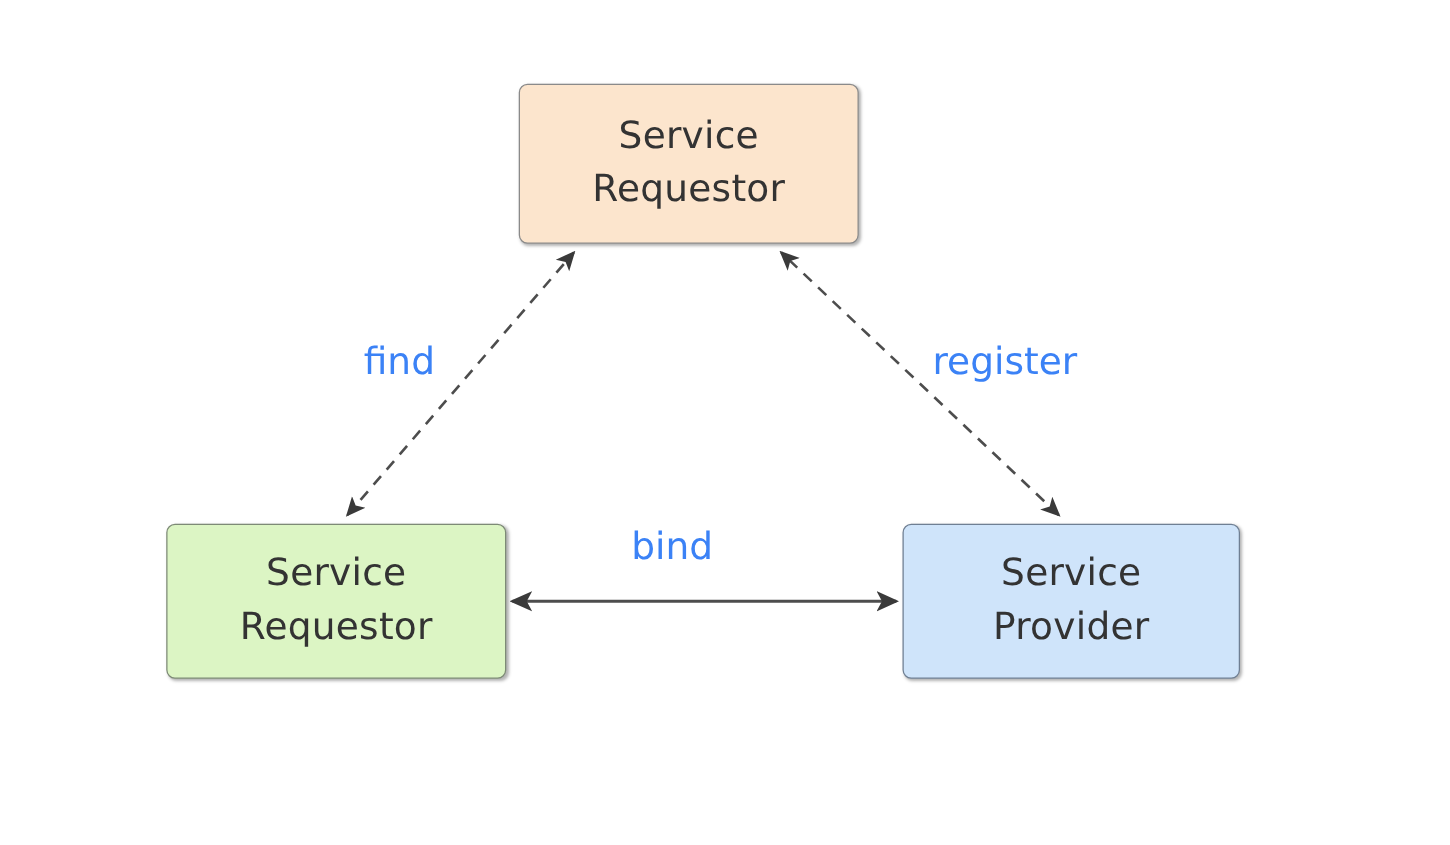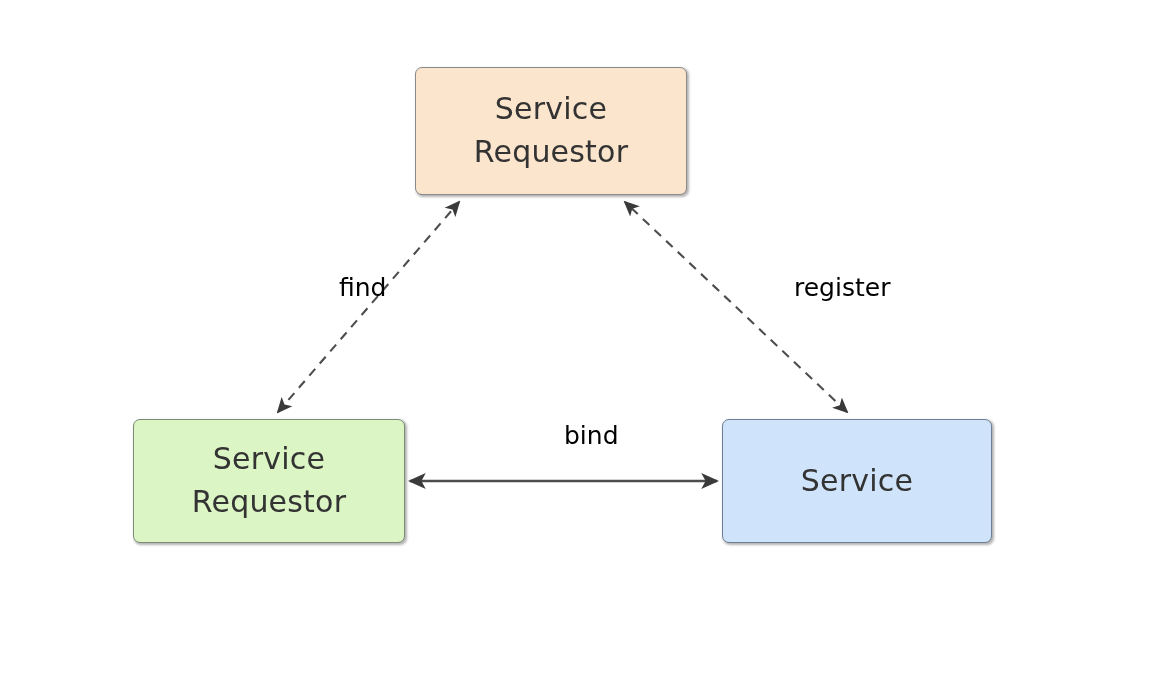--- a/index.html
+++ b/index.html
@@ -66,31 +66,30 @@
     left: 722px;
     top: 419px;
     width: 270px;
     height: 124px;
     background: #cfe4fa;
     border-color: #6f7f93;
   }
 
   .edge-label {
     position: absolute;
-    color: #000000;
+    color: #3b82f6;
     font-family: "DejaVu Sans", sans-serif;
-    font-size: 25px;
+    font-size: 30px;
     line-height: 1;
     white-space: nowrap;
     background: transparent;
-    margin-left: 48px;
   }
   #label-find     { left: 291px; top: 275px; }
   #label-register { left: 746px; top: 275px; }
-  #label-bind     { left: 516px; top: 423px; }
+  #label-bind     { left: 505px; top: 423px; }
 </style>
 </head>
 <body>
 
 <div id="canvas">
 
   <svg id="edge-layer" viewBox="0 0 1160 676" width="1160" height="676" xmlns="http://www.w3.org/2000/svg">
     <defs>
       <marker id="arrow-end" viewBox="0 0 12 12" refX="10.5" refY="6" markerWidth="7.5" markerHeight="7.5" orient="auto-start-reverse">
         <path d="M 0 0.6 L 12 6 L 0 11.4 L 2.9 6 Z" fill="#3a3a3a"></path>
@@ -112,19 +111,20 @@
     <span class="line">Requestor</span>
   </div>
 
   <div class="node" id="node-requestor">
     <span class="line">Service</span>
     <span class="line">Requestor</span>
   </div>
 
   <div class="node" id="node-provider">
     <span class="line">Service</span>
+    <span class="line">Provider</span>
   </div>
 
   <div class="edge-label" id="label-find">find</div>
   <div class="edge-label" id="label-register">register</div>
   <div class="edge-label" id="label-bind">bind</div>
 
 </div>
 
 </body></html>

